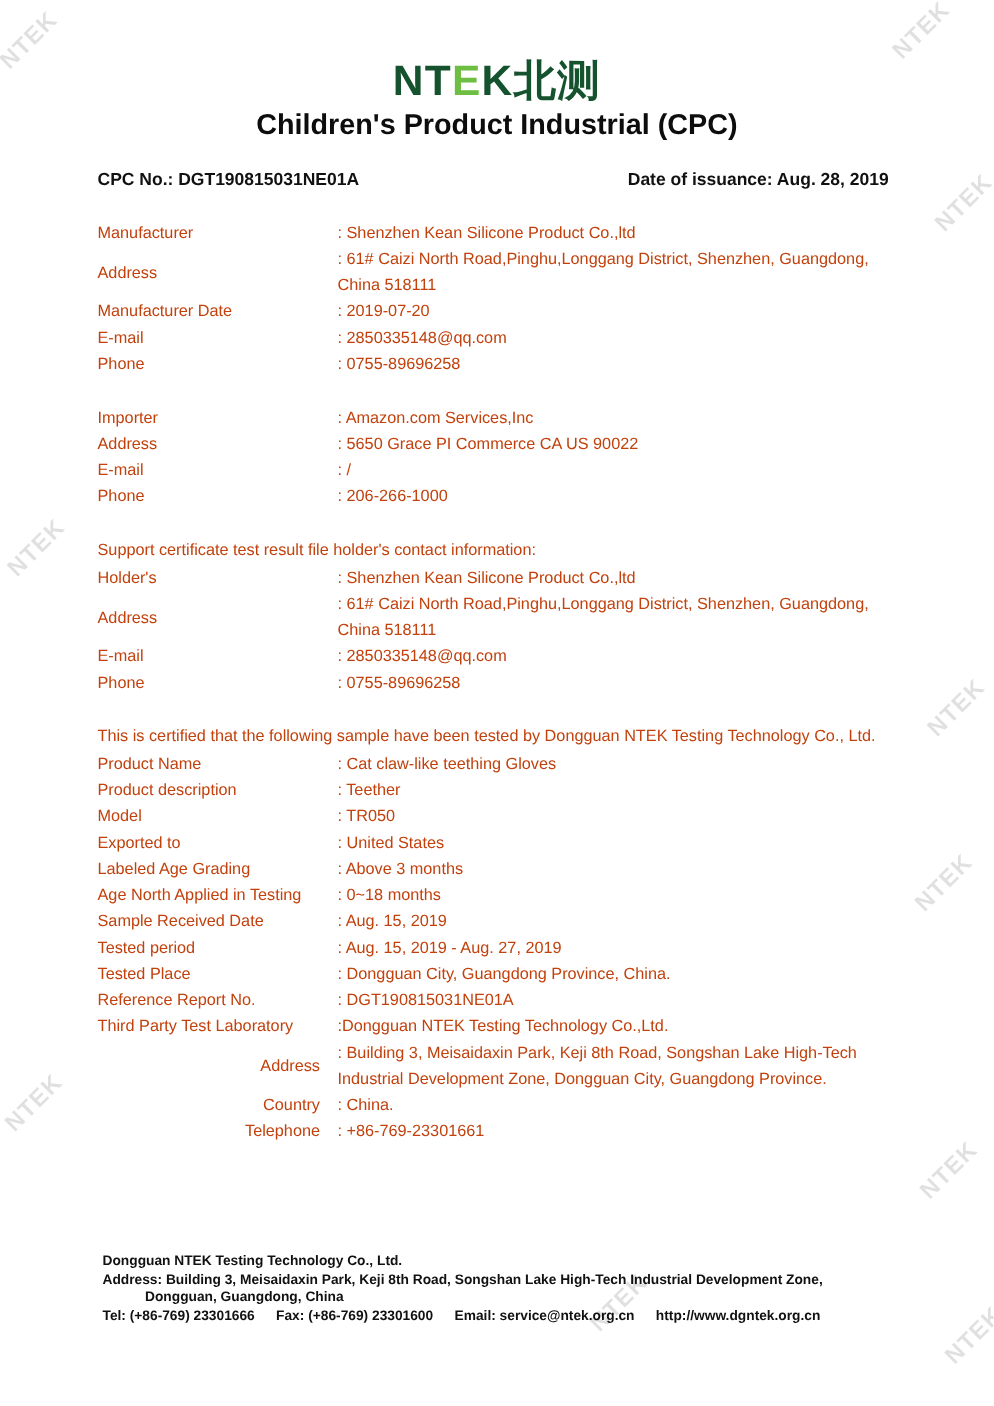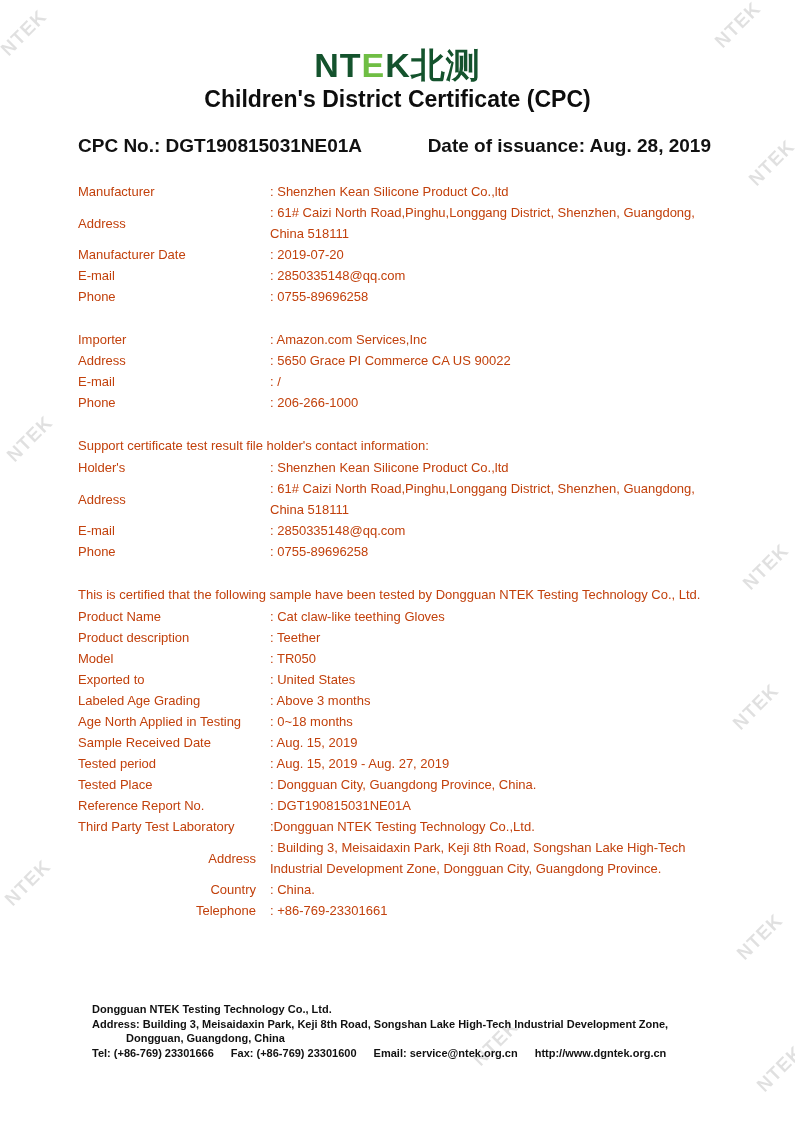--- a/index.html
+++ b/index.html
@@ -21,33 +21,33 @@
   .w10{left:752px;top:1058px;}
 
   .header { text-align:center; padding-top:46px; }
   .logo { font-size:34px; font-weight:bold; line-height:38px; letter-spacing:1px; }
   .logo .blue { color:#14532d; }
   .logo .green { color:#6fbe44; }
   .doc-title { font-size:23px; font-weight:bold; color:#0d0d0d; margin-top:2px; }
 
   .cpc-line {
     display:flex; justify-content:space-between; align-items:center;
-    margin:22px 84px 0 78px; font-size:19px; font-weight:bold;
+    margin:22px 84px 0 78px; font-size:14px; font-weight:bold;
   }
 
   .body { margin:24px 72px 0 78px; font-size:13px; line-height:21px; color:#c2410c; }
   .section { margin-bottom:22px; }
   .section-heading { margin-bottom:1px; }
   .row { display:flex; align-items:center; }
   .row .label { flex:0 0 192px; }
   .row .value { flex:1; }
   .row.label-right .label { text-align:right; padding-right:14px; }
 
   .footer {
-    position:absolute; left:92px; right:56px; top:1002px;
+    position:absolute; left:82px; right:56px; top:1002px;
     font-size:11px; font-weight:bold; line-height:14.5px; color:#111;
   }
   .footer .indent { padding-left:34px; }
   .footer .f4 span { margin-right:14px;text-align:right; }
 </style>
 </head>
 <body>
 
 <div class="page">
 
@@ -59,21 +59,21 @@
   <div class="watermark w6">NTEK</div>
   <div class="watermark w7">NTEK</div>
   <div class="watermark w8">NTEK</div>
   <div class="watermark w9">NTEK</div>
   <div class="watermark w10">NTEK</div>
 
   <div class="header">
     <div class="logo">
       <span class="blue">NT</span><span class="green">E</span><span class="blue">K</span><span class="blue">北测</span>
     </div>
-    <div class="doc-title">Children's District Certificate (CPC)</div>
+    <div class="doc-title">Children's Product Industrial (CPC)</div>
   </div>
 
   <div class="cpc-line">
     <span>CPC No.: DGT190815031NE01A</span>
     <span>Date of issuance: Aug. 28, 2019</span>
   </div>
 
   <div class="body">
 
     <div class="section">

